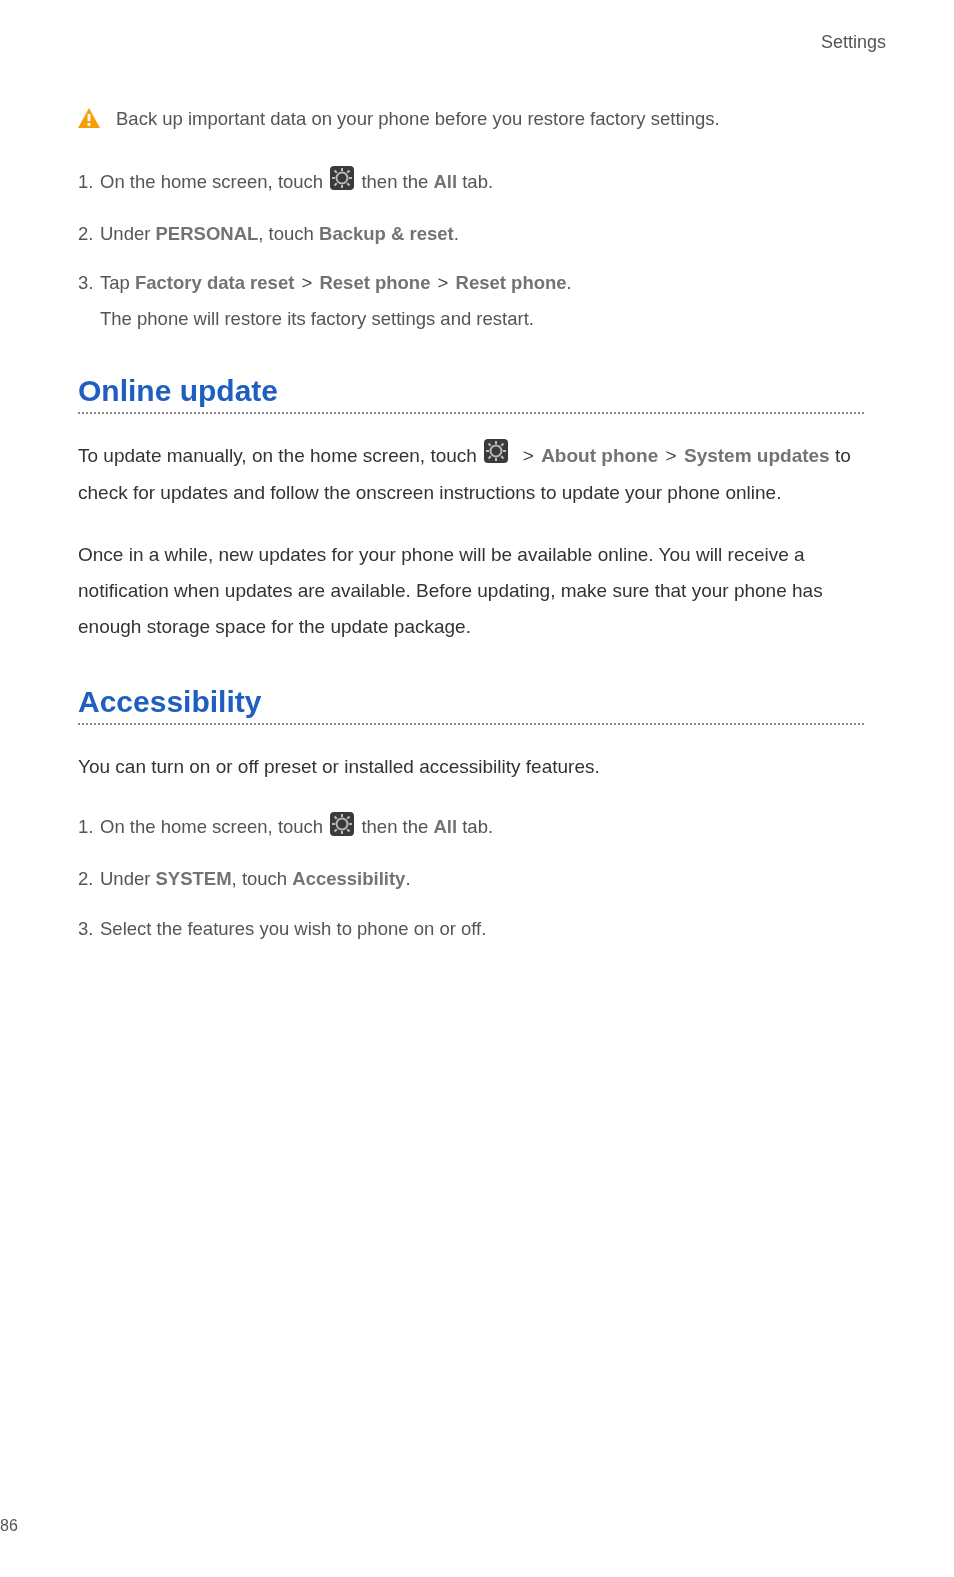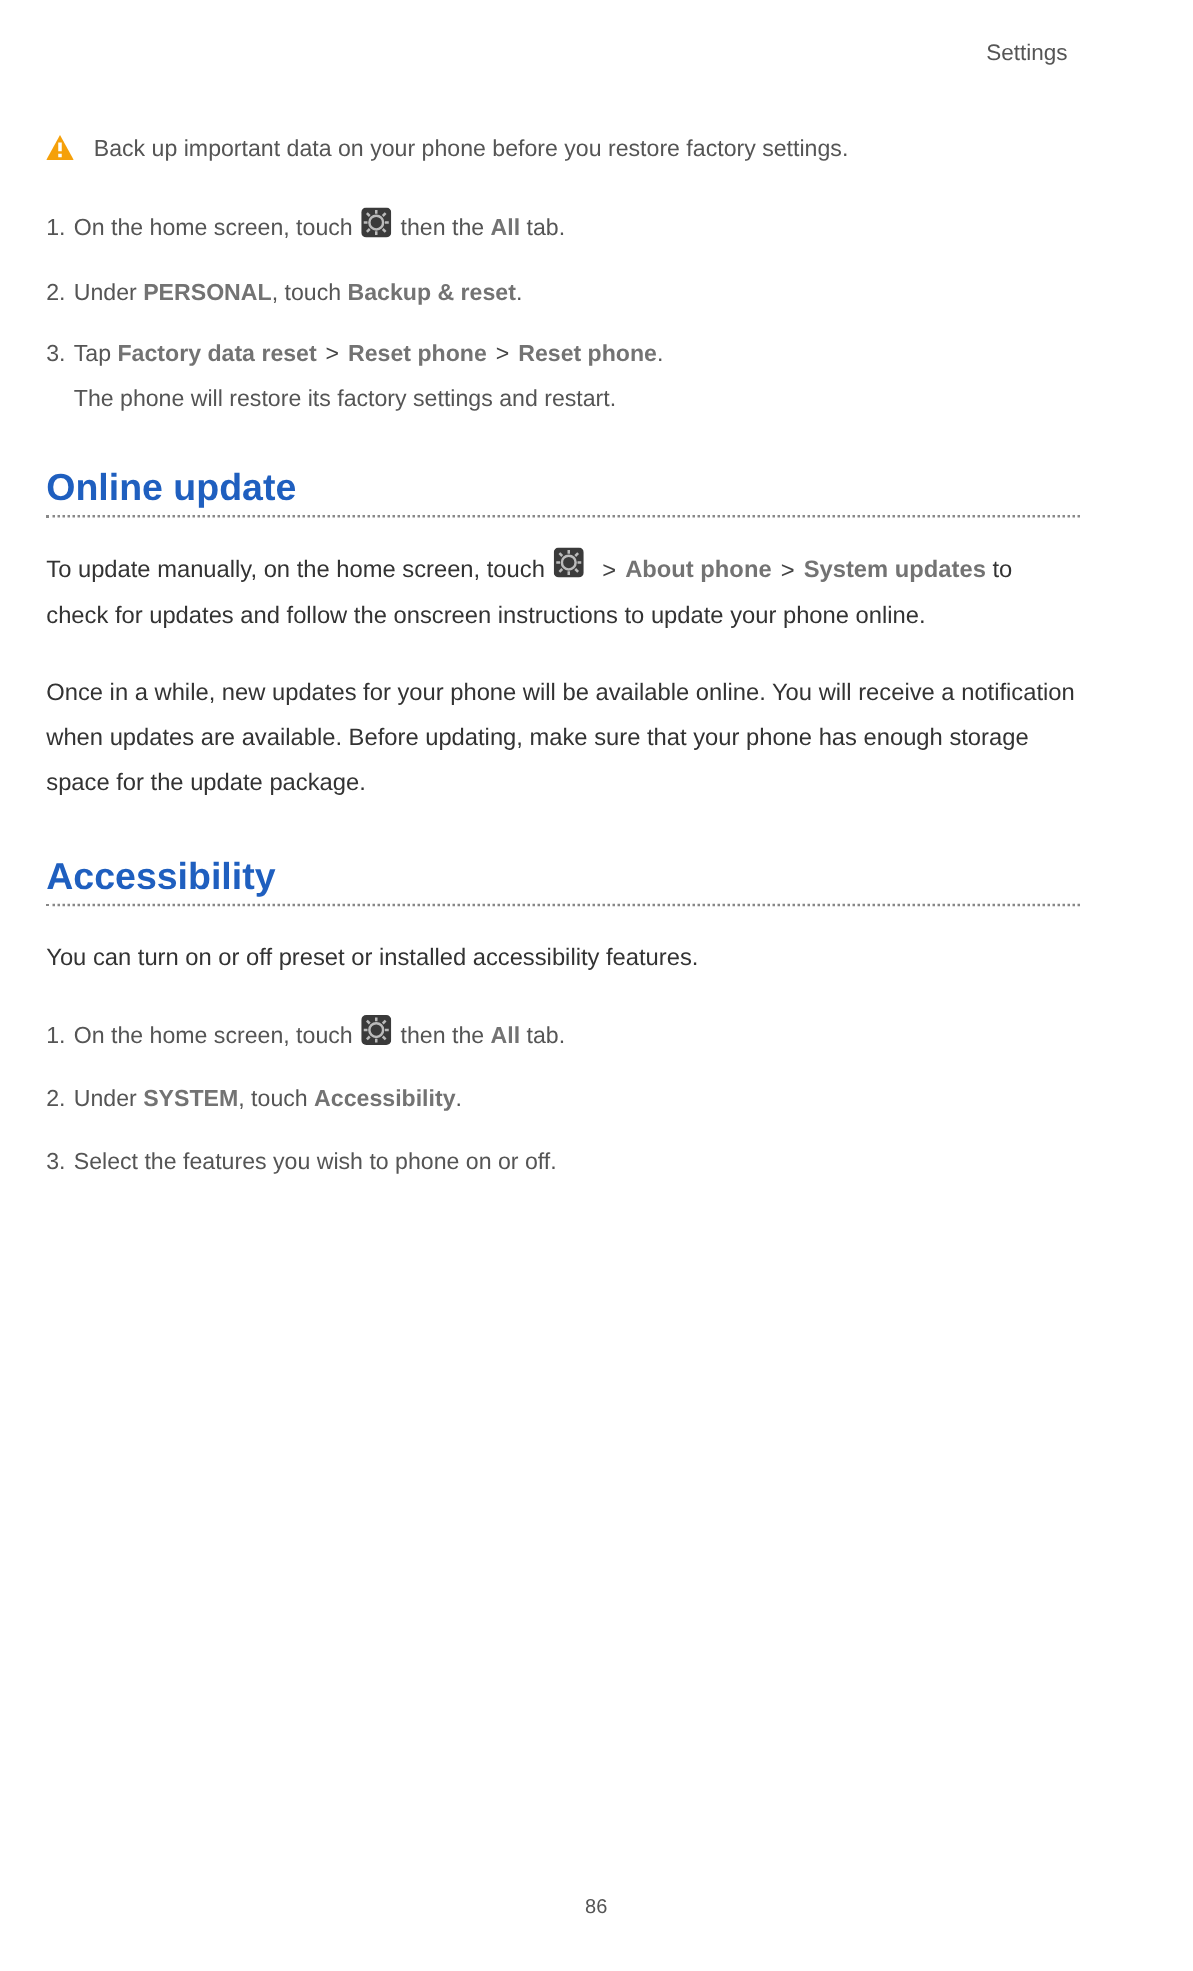--- a/index.html
+++ b/index.html
@@ -6,26 +6,26 @@
   body {
     width: 954px;
     height: 1577px;
     background: #fff;
     font-family: Arial, Helvetica, sans-serif;
     color: #333;
     position: relative;
   }
   .header {
     text-align: right;
-    padding: 32px 100px 0 0;
+    padding: 32px 68px 0 0;
     color: #555;
     font-size: 18px;
   }
   .content {
-    padding: 50px 90px 0 37px;
+    padding: 50px 90px 0 78px;
   }
   .warn-row {
     display: flex;
     align-items: flex-start;
     margin-bottom: 28px;
     color: #555;
     font-size: 18.5px;
     line-height: 1.7;
   }
   .warn-row .icon-col {
@@ -80,21 +80,21 @@
   }
   .warning-icon {
     display: inline-block;
     vertical-align: middle;
   }
   .pagenum {
     position: absolute;
     bottom: 42px;
     left: 0;
     right: 0;
-    text-align: center;
+    text-align: left;
     color: #555;
     font-size: 16px;
   }
 </style>
 </head>
 <body>
 
 <div class="header">Settings</div>
 
 <div class="content">

